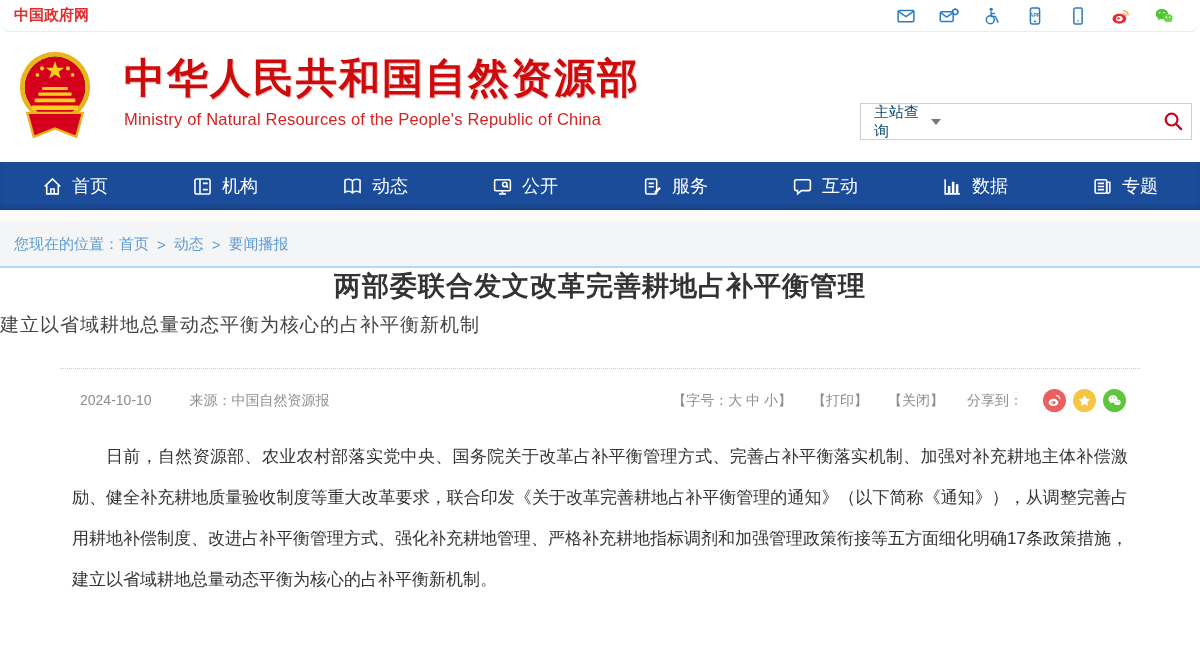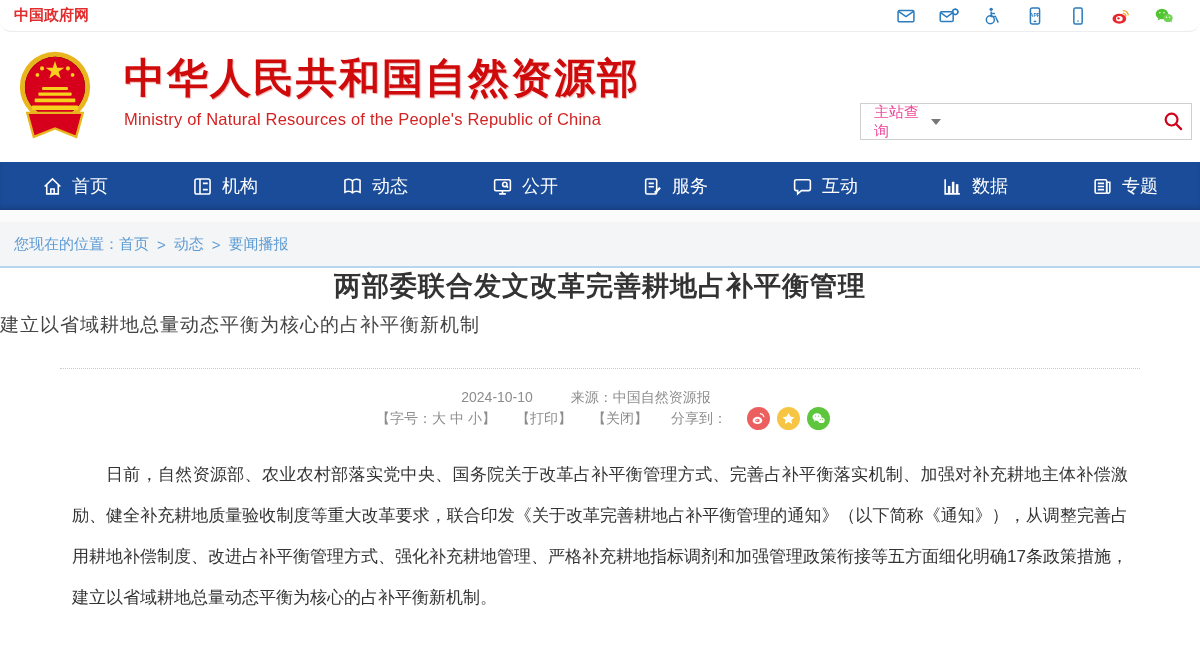--- a/index.html
+++ b/index.html
@@ -16,21 +16,21 @@
 
   
   .masthead { position:relative; height:130px; background:#fff; }
   .emblem { position:absolute; left:18px; top:16px; width:74px; height:100px; }
   .mast-titles { position:absolute; left:124px; top:24px; }
   .mast-title { color:#cf0a0a; font-size:41px; font-weight:bold; letter-spacing:2px;
     text-shadow:1px 1px 1px rgba(190,30,30,.35); line-height:1.1; }
   .mast-sub { color:#d42222; font-size:16.5px; margin-top:9px; letter-spacing:.2px; }
   .searchbox { position:absolute; right:8px; top:71px; width:332px; height:37px;
     border:1px solid #cfcfcf; background:#fff; display:flex; align-items:center; }
-  .search-cat { color:#ec4899; font-size:15px; padding-left:13px; cursor:pointer; display:flex; align-items:center; gap:8px; }
+  .search-cat { color:#0c4a6e; font-size:15px; padding-left:13px; cursor:pointer; display:flex; align-items:center; gap:8px; }
   .caret { width:0; height:0; border-left:5px solid transparent; border-right:5px solid transparent;
     border-top:6px solid #777; display:inline-block; }
   .search-input { flex:1; border:none; outline:none; height:100%; font-size:15px; padding:0 8px; }
   .search-btn { width:40px; height:100%; background:none; border:none; cursor:pointer;
     display:flex; align-items:center; justify-content:center; }
 
   
   .navbar { height:48px; background:#1b4c99; display:flex;
     box-shadow:inset 0 -4px 6px -3px rgba(0,0,0,.25); }
   .nav-item { flex:1; display:flex; align-items:center; justify-content:center; gap:9px;
@@ -43,21 +43,21 @@
     display:flex; align-items:center; padding-left:14px; font-size:15px; color:#5d9bd3; }
   .breadcrumb a { color:#5d9bd3; text-decoration:none; cursor:pointer; }
   .crumb-sep { margin:0 8px; color:#5d9bd3; }
 
   
   .article { background:#fff; }
   .art-title { text-align:center; font-size:27px; color:#333; font-weight:600; letter-spacing:1px; }
   .art-sub { text-align:left; margin-top:8px; font-size:19px; color:#454545; font-weight:400; letter-spacing:1px; }
   .dotted-rule { margin:30px 60px 0; border-top:1px dotted #ccc; height:0; }
   .meta-row { display:flex; justify-content:space-between; align-items:center;
-    margin-top:20px; padding:0 74px 0 80px; font-size:14px; color:#8d8d8d;flex-direction:column; }
+    margin-top:20px; padding:0 74px 0 80px; font-size:14px; color:#8d8d8d; }
   .meta-left span { margin-right:34px; }
   .meta-right { display:flex; align-items:center; gap:20px; }
   .tool-link { color:#8d8d8d; cursor:pointer; }
   .share-label { margin-left:3px; }
   .share-icons { display:flex; gap:7px; align-items:center; }
   .share-ic { width:23px; height:23px; border-radius:50%; display:inline-flex;
     align-items:center; justify-content:center; cursor:pointer; }
   .share-ic svg { width:15px; height:15px; }
   .ic-weibo { background:#ec5f5f; } .ic-qzone { background:#f7c544; } .ic-wechat { background:#5ec63d; }
 

